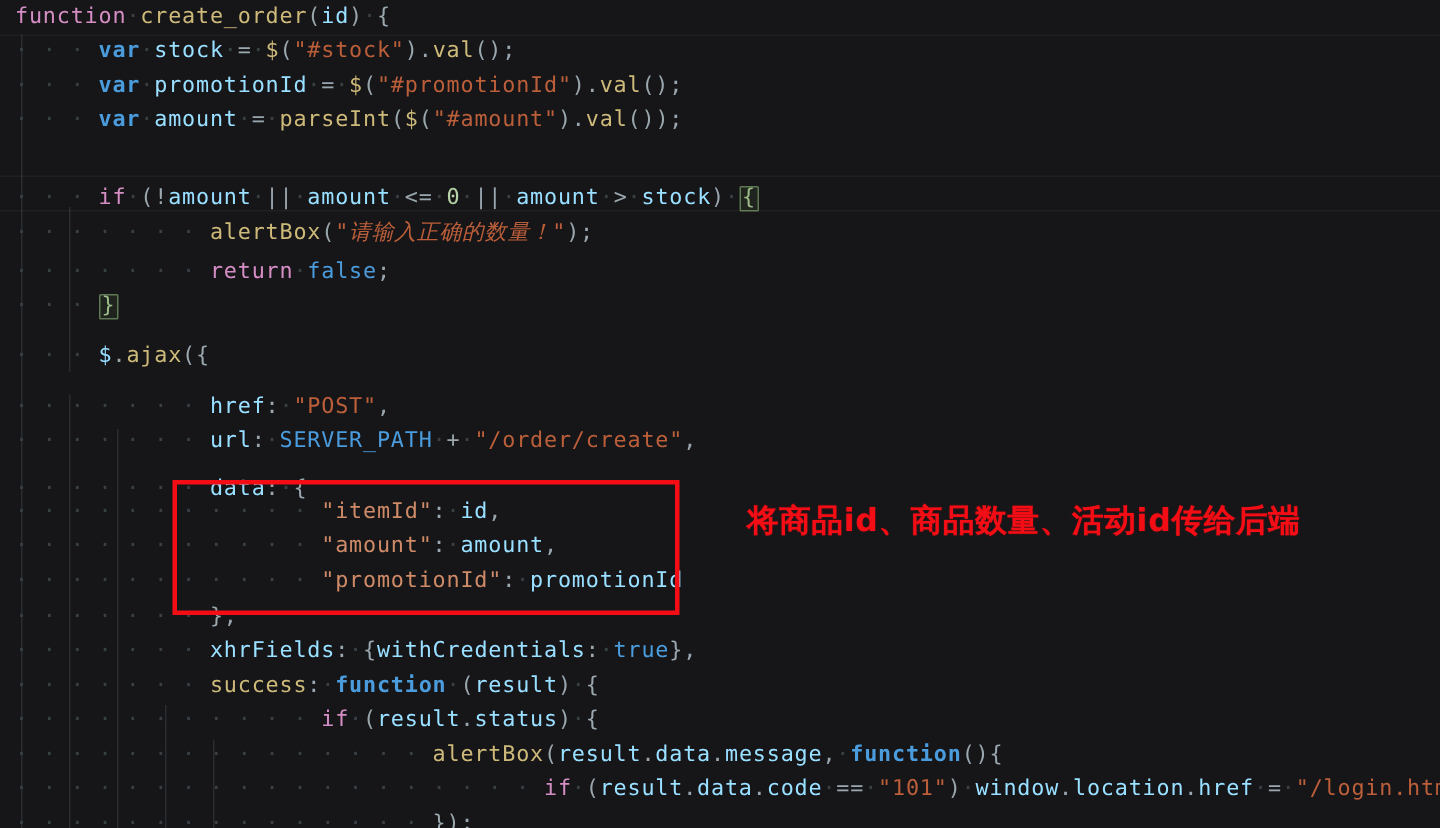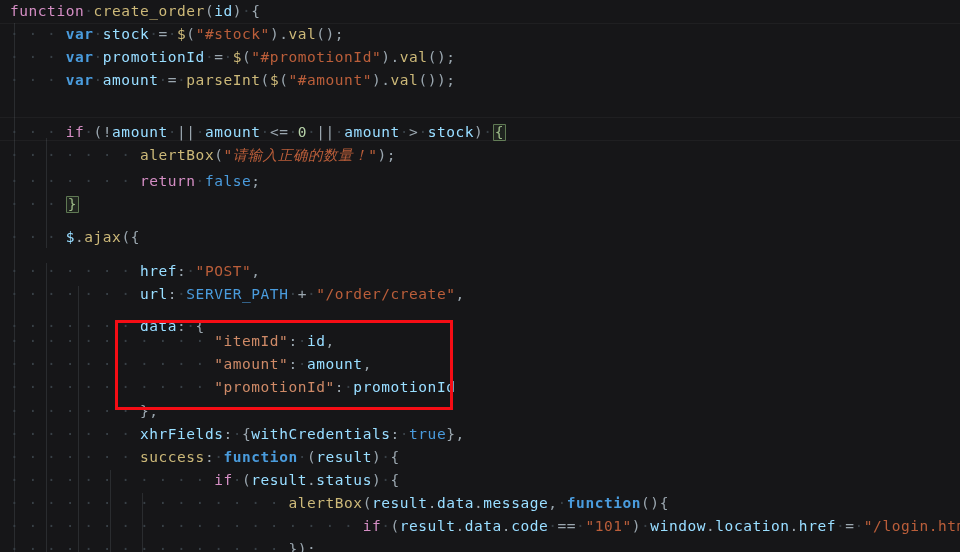--- a/index.html
+++ b/index.html
@@ -184,15 +184,16 @@
     <div class="line" style="top:492px;position:absolute;"><span class="ws">·&nbsp;·&nbsp;·&nbsp;·&nbsp;·&nbsp;·&nbsp;·&nbsp;·&nbsp;·&nbsp;·&nbsp;·&nbsp;·&nbsp;·&nbsp;·&nbsp;·&nbsp;</span><span class="fn">alertBox</span><span class="punc">(</span><span class="id">result</span><span class="punc">.</span><span class="prop">data</span><span class="punc">.</span><span class="prop">message</span><span class="punc">,</span><span class="ws">·</span><span class="vr">function</span><span class="punc">(){</span></div>
 
     <div class="line" style="top:515px;position:absolute;"><span class="ws">·&nbsp;·&nbsp;·&nbsp;·&nbsp;·&nbsp;·&nbsp;·&nbsp;·&nbsp;·&nbsp;·&nbsp;·&nbsp;·&nbsp;·&nbsp;·&nbsp;·&nbsp;·&nbsp;·&nbsp;·&nbsp;·&nbsp;</span><span class="kw">if</span><span class="ws">·</span><span class="punc">(</span><span class="id">result</span><span class="punc">.</span><span class="prop">data</span><span class="punc">.</span><span class="prop">code</span><span class="ws">·</span><span class="punc">==</span><span class="ws">·</span><span class="str">"101"</span><span class="punc">)</span><span class="ws">·</span><span class="id">window</span><span class="punc">.</span><span class="prop">location</span><span class="punc">.</span><span class="prop">href</span><span class="ws">·</span><span class="punc">=</span><span class="ws">·</span><span class="str">"/login.html"</span></div>
 
     <div class="line" style="top:538px;position:absolute;"><span class="ws">·&nbsp;·&nbsp;·&nbsp;·&nbsp;·&nbsp;·&nbsp;·&nbsp;·&nbsp;·&nbsp;·&nbsp;·&nbsp;·&nbsp;·&nbsp;·&nbsp;·&nbsp;</span><span class="punc">});</span></div>
 
   </div>
 
   <div id="annot-box"></div>
 
+  <div id="annot-text">将商品id、商品数量、活动id传给后端</div>
 
 
 </div>
 
 </body></html>

